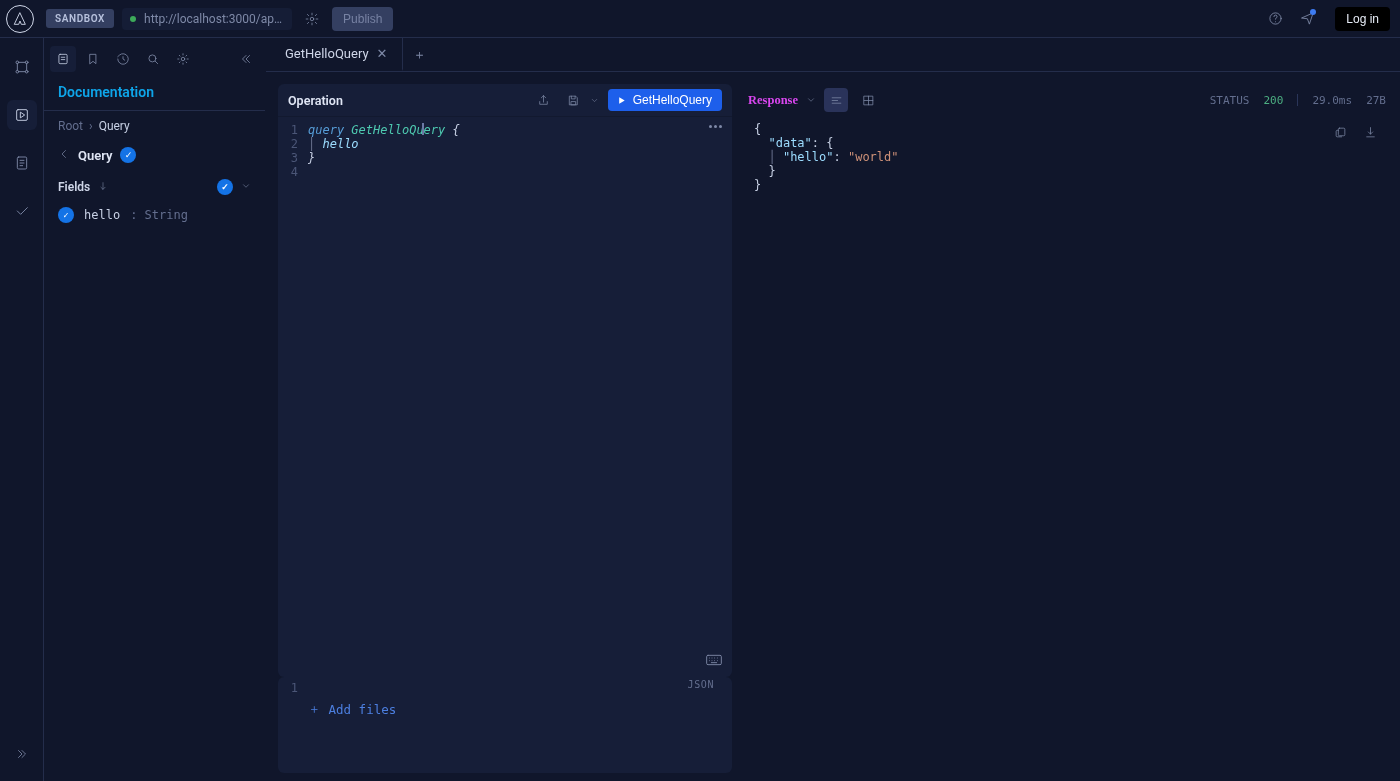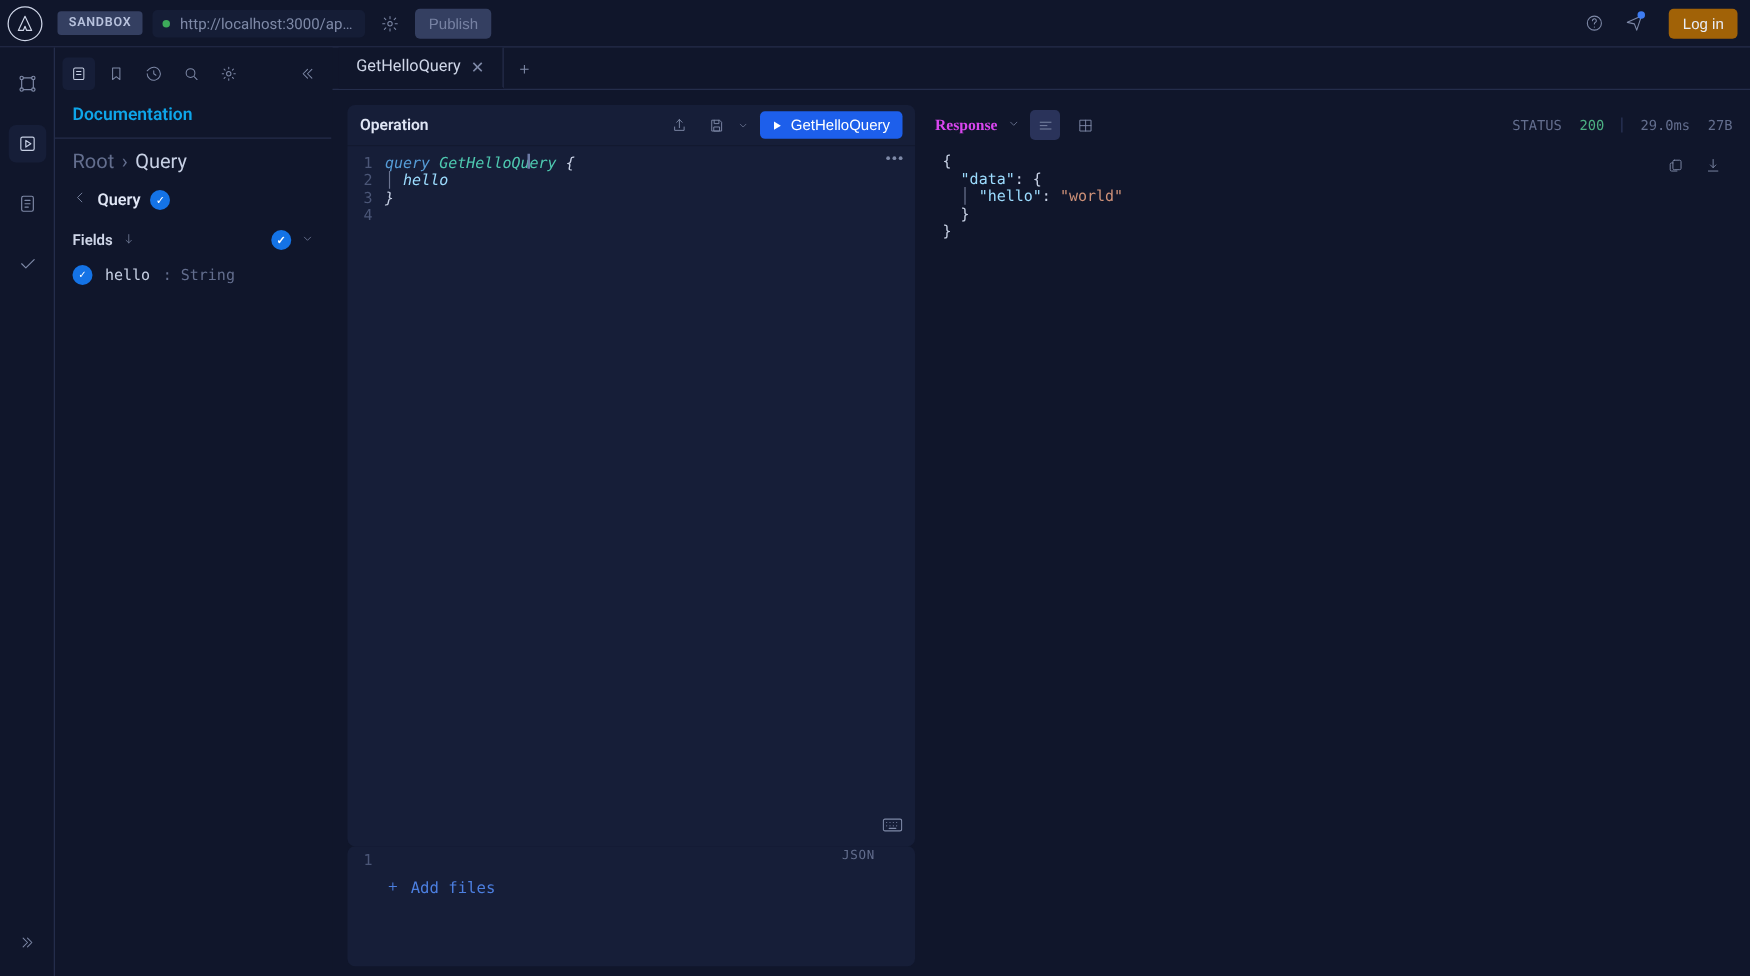--- a/index.html
+++ b/index.html
@@ -38,39 +38,39 @@
     gap:8px;
   }
   .logo{width:28px;height:28px;border:1.5px solid #cfd6e8;border-radius:50%;display:flex;align-items:center;justify-content:center;color:#cfd6e8;font-weight:700;font-size:14px;margin-right:4px;}
   .badge{background:var(--chip-bg);color:#b8c2dd;font-size:10px;letter-spacing:.6px;font-weight:600;padding:4px 9px;border-radius:3px;}
   .url-pill{display:flex;align-items:center;gap:8px;background:var(--panel-alt);border-radius:4px;padding:4px 8px;font-size:12px;color:var(--text-dim);max-width:170px;}
   .dot{width:6px;height:6px;border-radius:50%;background:#3daa5a;flex:0 0 auto;}
   .url-text{white-space:nowrap;overflow:hidden;text-overflow:ellipsis;}
   .ghost-btn{width:24px;height:24px;display:flex;align-items:center;justify-content:center;border-radius:4px;color:var(--text-dim);}
   .btn{border:none;border-radius:4px;padding:5px 11px;font-size:12px;cursor:pointer;}
   .btn.publish{background:var(--chip-bg);color:#7782a3;}
-  .btn.login{background:#a16207;color:#e8edf7;margin-left:8px;}
+  .btn.login{background:#000000;color:#e8edf7;margin-left:8px;}
   .spacer{flex:1;}
   .icon-stroke{stroke:currentColor;fill:none;stroke-width:1.4;stroke-linecap:round;stroke-linejoin:round;}
   .notif-dot{width:6px;height:6px;background:#3e7cf2;border-radius:50%;position:absolute;top:2px;right:3px;}
   
   .main{flex:1;display:flex;min-height:0;}
   
   .rail{width:44px;background:var(--bg);border-right:1px solid var(--border);display:flex;flex-direction:column;align-items:center;padding-top:14px;gap:18px;}
   .rail .item{width:30px;height:30px;border-radius:6px;display:flex;align-items:center;justify-content:center;color:var(--text-dim);}
   .rail .item.active{background:var(--panel);color:var(--text);}
   .rail .bottom{margin-top:auto;margin-bottom:12px;}
   
   .sidebar{width:222px;background:var(--bg);padding:0;display:flex;flex-direction:column;border-right:1px solid rgba(0,0,0,0);}
   .sidebar-toolbar{height:34px;display:flex;align-items:center;gap:4px;padding:0 6px;margin-top:4px;}
   .tool{width:26px;height:26px;border-radius:4px;display:flex;align-items:center;justify-content:center;color:var(--text-dim);}
   .tool.active{background:var(--panel);color:var(--text);}
   .tool.right{margin-left:auto;}
   .sidebar h2{font-size:14px;font-weight:600;margin:8px 14px 10px;color:#0ea5e9;}
-  .crumbs{font-size:16px;color:var(--text-mute);padding:0 14px 8px;display:flex;gap:6px;align-items:center;}
+  .crumbs{font-size:12px;color:var(--text-mute);padding:0 14px 8px;display:flex;gap:6px;align-items:center;}
   .crumbs .cur{color:var(--text);}
   .row{display:flex;align-items:center;gap:8px;padding:6px 14px;font-size:13px;}
   .row .back{color:var(--text-dim);}
   .row .title{font-weight:600;color:#e0e6f5;}
   .check{width:16px;height:16px;border-radius:50%;background:var(--check);display:flex;align-items:center;justify-content:center;color:#fff;font-size:9px;flex:0 0 auto;}
   .section{display:flex;align-items:center;gap:8px;padding:10px 14px 6px;font-size:12px;font-weight:600;color:#cfd6e8;}
   .field{display:flex;align-items:center;gap:10px;padding:6px 14px;font-size:12px;font-family:ui-monospace,Menlo,Consolas,monospace;}
   .field .type{color:var(--text-mute);}
   
   .content{flex:1;display:flex;flex-direction:column;min-width:0;}
@@ -104,21 +104,21 @@
   .dots-btn{position:absolute;top:8px;right:10px;color:var(--text-dim);display:flex;gap:2px;}
   .dots-btn span{width:3px;height:3px;border-radius:50%;background:currentColor;display:block;}
   .kbd-icon{position:absolute;bottom:8px;right:10px;color:var(--text-dim);}
   
   .bottom-panel{height:96px;background:var(--panel);border-radius:6px;margin:0 0 0 0;display:flex;flex-direction:column;}
   .bp-tabs{display:flex;align-items:center;gap:6px;padding:6px 8px;}
   .bp-tab{padding:4px 10px;border-radius:4px;font-size:12.5px;color:var(--text-dim);}
   .bp-tab.active{background:#2a335a;color:#e0e6f5;}
   .bp-collapse{margin-left:auto;color:var(--text-dim);width:20px;height:20px;display:flex;align-items:center;justify-content:center;}
   .bp-body{flex:1;display:flex;font-family:ui-monospace,Menlo,Consolas,monospace;font-size:12px;position:relative;}
-  .json-tag{position:absolute;right:32px;top:2px;font-size:10px;letter-spacing:.6px;color:var(--text-mute);}
+  .json-tag{position:absolute;right:18px;top:2px;font-size:10px;letter-spacing:.6px;color:var(--text-mute);}
   .add-files{display:flex;align-items:center;gap:8px;padding:4px 4px;color:#4c7fe0;font-size:12.5px;}
   
   .resp-head{display:flex;align-items:center;gap:8px;height:32px;padding:0 2px;}
   .resp-head .title{font-weight:600;font-size:12.5px;color:#d946ef;font-family:Liberation Serif, serif;}
   .resp-stats{margin-left:auto;display:flex;align-items:center;gap:14px;font-family:ui-monospace,Menlo,Consolas,monospace;font-size:11px;color:var(--text-mute);}
   .resp-stats .ok{color:#4caf82;}
   .vline{width:1px;height:12px;background:var(--border-light);}
   .resp-body{flex:1;position:relative;font-family:ui-monospace,Menlo,Consolas,monospace;font-size:12px;line-height:14px;padding:6px 0 0 8px;white-space:pre;color:#c7d0e4;}
   .resp-actions{position:absolute;top:4px;right:6px;display:flex;gap:6px;color:var(--text-dim);}
   .leftcol{display:flex;flex-direction:column;width:454px;}

